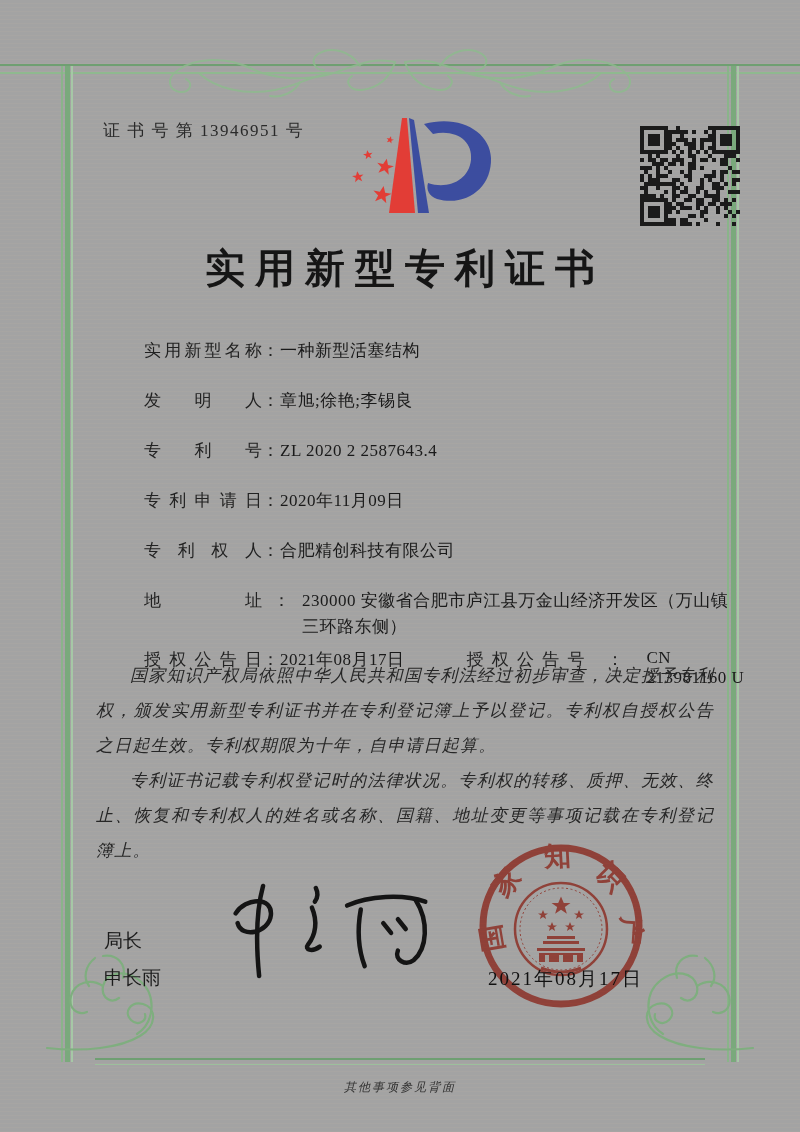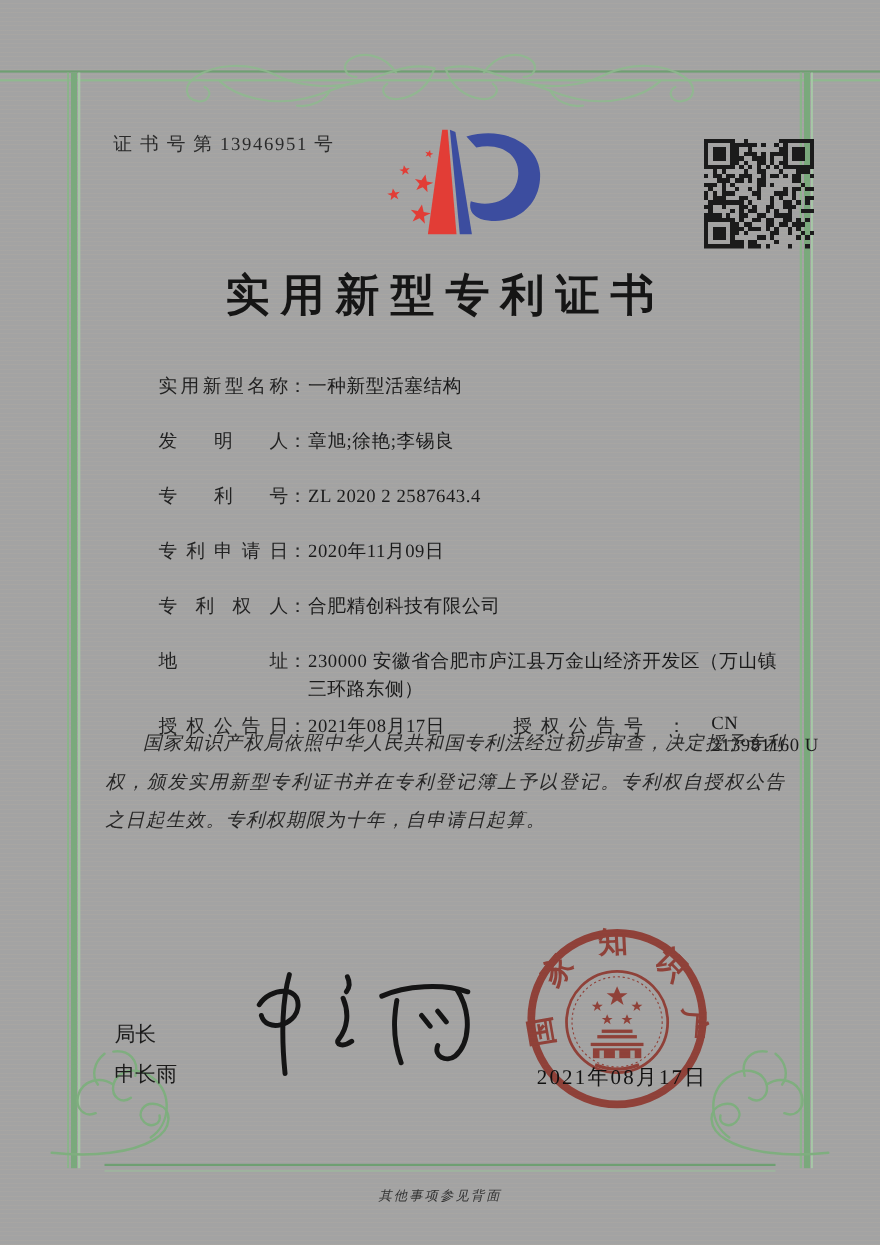--- a/index.html
+++ b/index.html
@@ -21,21 +21,21 @@
   .logo{position:absolute;left:338px;top:110px;}
   .qr{position:absolute;left:640px;top:126px;shape-rendering:crispEdges;}
   .title{position:absolute;left:0;right:0;top:241px;text-align:center;font-size:40px;font-weight:bold;
         letter-spacing:10px;padding-left:10px;color:#151515;}
   
   .fields{position:absolute;left:104px;top:338px;width:604px;font-size:17px;margin-left:40px;}
   .frow{display:flex;line-height:26px;margin-bottom:24px;align-items:flex-start;}
   .flabel{display:inline-block;width:118px;text-align:justify;text-align-last:justify;text-justify:inter-character;flex:0 0 118px;color:#222;}
   .fcolon{flex:0 0 18px;color:#222;}
   .fvalue{flex:1;letter-spacing:0.5px;color:#1a1a1a;}
-  .frow.address{margin-bottom:8px;}
+  .frow.address{margin-bottom:8px;gap:11px;}
   .grant-row{display:flex;}
   .grant-left{display:flex;width:352px;}
   .grant-right{display:flex;gap:22px;}
   
   .body-text{position:absolute;left:96px;top:658px;width:618px;font-size:17px;line-height:35px;
         text-align:justify;letter-spacing:1.2px;color:#262626;font-style:italic;}
   .body-text p{margin:0;text-indent:2em;}
   
   .director{position:absolute;left:104px;top:906px;font-family:Liberation Serif, serif;
         font-size:19px;color:#1b1b1b;line-height:37px;margin-top:16px;}
@@ -477,20 +477,21 @@
       <div class="grant-right">
         <span class="flabel">授权公告号</span>
           <span class="fcolon">：</span>
           <span class="fvalue">CN 213981160 U</span>
       </div>
     </div>
   </div>
 
   <div class="body-text">
     <p>国家知识产权局依照中华人民共和国专利法经过初步审查，决定授予专利权，颁发实用新型专利证书并在专利登记簿上予以登记。专利权自授权公告之日起生效。专利权期限为十年，自申请日起算。</p>
+    <p>专利证书记载专利权登记时的法律状况。专利权的转移、质押、无效、终止、恢复和专利权人的姓名或名称、国籍、地址变更等事项记载在专利登记簿上。</p>
   </div>
 
   <div class="director">
     <div>局长</div>
     <div>申长雨</div>
   </div>
 
   <svg class="sig" width="215" height="108" viewBox="0 0 220 110">
     <g fill="none" stroke="#141414" stroke-width="4.6" stroke-linecap="round">
       <path d="M 42,10 C 36,32 34,62 38,102"></path>

